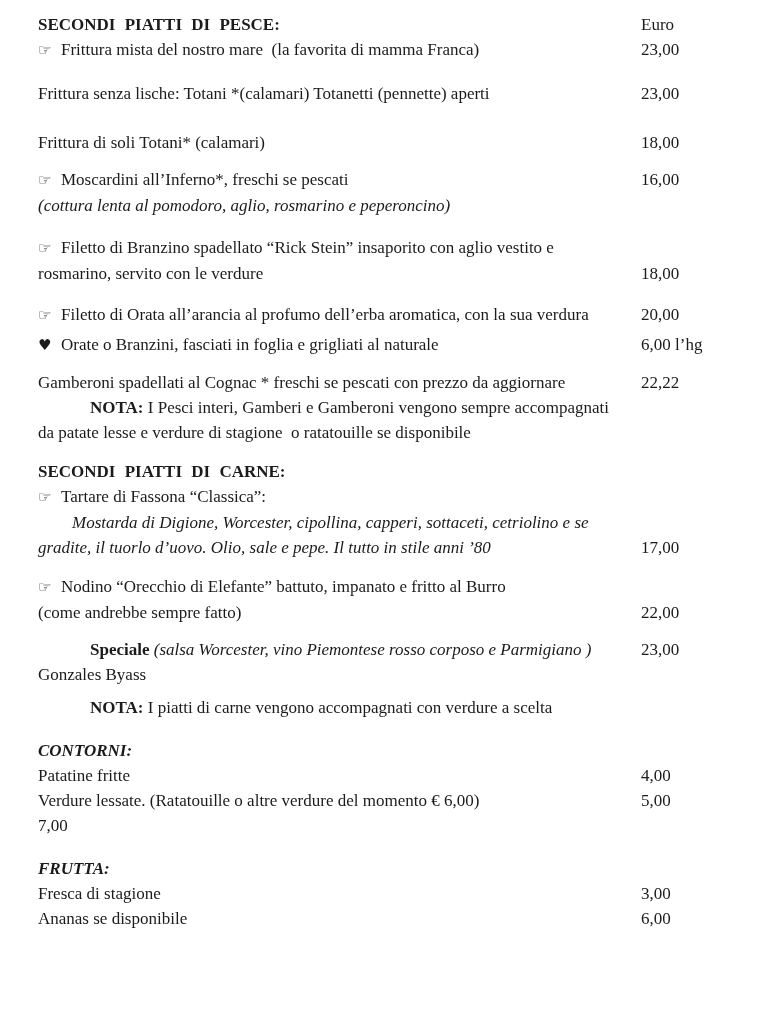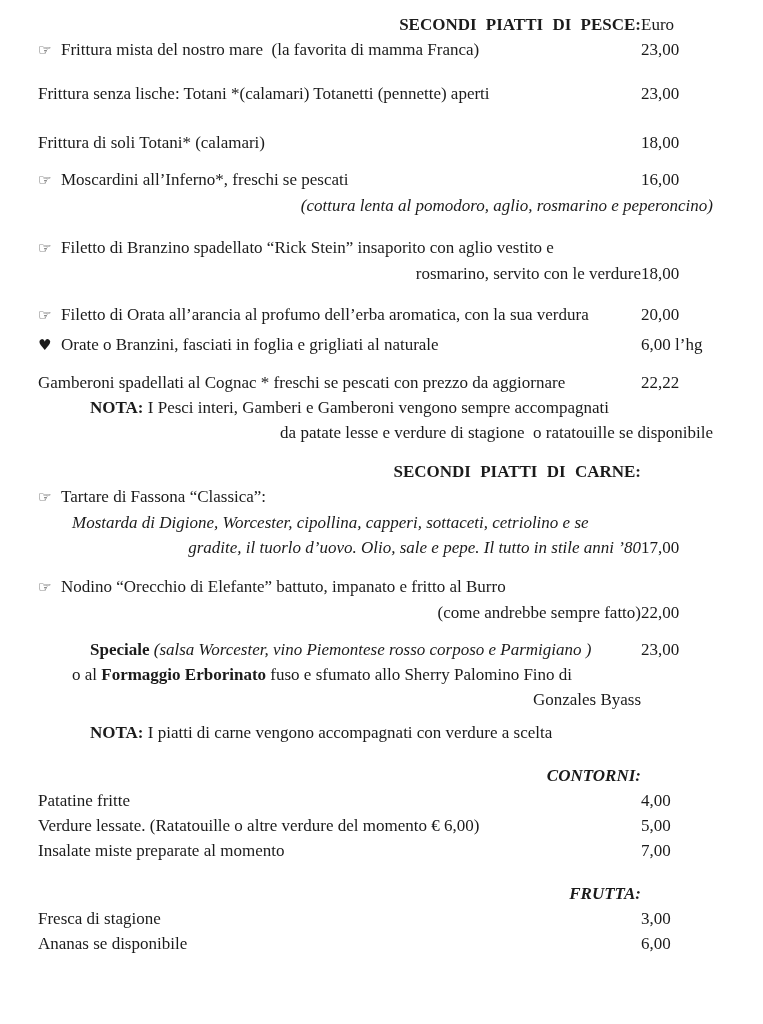--- a/index.html
+++ b/index.html
@@ -6,22 +6,22 @@
   .page{
     width:763px;height:1024px;box-sizing:border-box;
     margin:0 auto;background:#ffffff;color:#1b1b1b;
     font-family:"Liberation Serif", serif;font-size:17px;
     padding:12px 50px 0 38px;overflow:hidden;
   }
   .block{margin:0;}
   .line{display:flex;line-height:25px;min-height:25px;}
   .content{flex:1 1 auto;min-width:0;}
   .price{flex:0 0 72px;text-align:left;white-space:nowrap;}
-  .al-c{text-align:right;}
-  .al-r{text-align:right;}
+  .al-c{text-align:left;}
+  .al-r{text-align:left;}
   .ind1{padding-left:34px;}
   .ind2{padding-left:52px;}
   .bold{font-weight:bold;}
   .it{font-style:italic;}
   .section-title{font-weight:bold;word-spacing:5px;}
   .section-title.it{font-style:italic;word-spacing:normal;}
   .glyph-icon{
     font-family:"DejaVu Sans", sans-serif;
     display:inline-block;width:23px;font-size:15px;line-height:25px;
   }
@@ -123,23 +123,20 @@
           <div class="content al-r"><span>(come andrebbe sempre fatto)</span></div>
           <div class="price">22,00</div>
         </div>
       </div>
       <div class="block" style="margin-top: 12px;">
         <div class="line">
           <div class="content ind2"><span class="bold ">Speciale </span><span class="it">(salsa Worcester, vino Piemontese rosso corposo e Parmigiano )</span></div>
           <div class="price">23,00</div>
         </div>
         <div class="line">
-          <div class="content ind1"><span>o al </span><span class="bold ">Formaggio Erborinato</span><span> fuso e sfumato allo Sherry Palomino Fino di</span></div>
-        </div>
-        <div class="line">
           <div class="content al-r"><span>Gonzales Byass</span></div>
           <div class="price"></div>
         </div>
       </div>
       <div class="block" style="margin-top: 8px;">
         <div class="line">
           <div class="content ind2"><span class="bold ">NOTA:</span><span> I piatti di carne vengono accompagnati con verdure a scelta</span></div>
         </div>
       </div>
       <div class="block" style="margin-top: 18px;">
@@ -155,21 +152,20 @@
         </div>
       </div>
       <div class="block">
         <div class="line">
           <div class="content"><span>Verdure lessate. (Ratatouille o altre verdure del momento € 6,00)</span></div>
           <div class="price">5,00</div>
         </div>
       </div>
       <div class="block">
         <div class="line">
-          <div class="content"><span>Insalate miste preparate al momento</span></div>
           <div class="price">7,00</div>
         </div>
       </div>
       <div class="block" style="margin-top: 18px;">
         <div class="line">
           <div class="content al-c"><span class="section-title it">FRUTTA:</span></div>
           <div class="price"></div>
         </div>
       </div>
       <div class="block">

